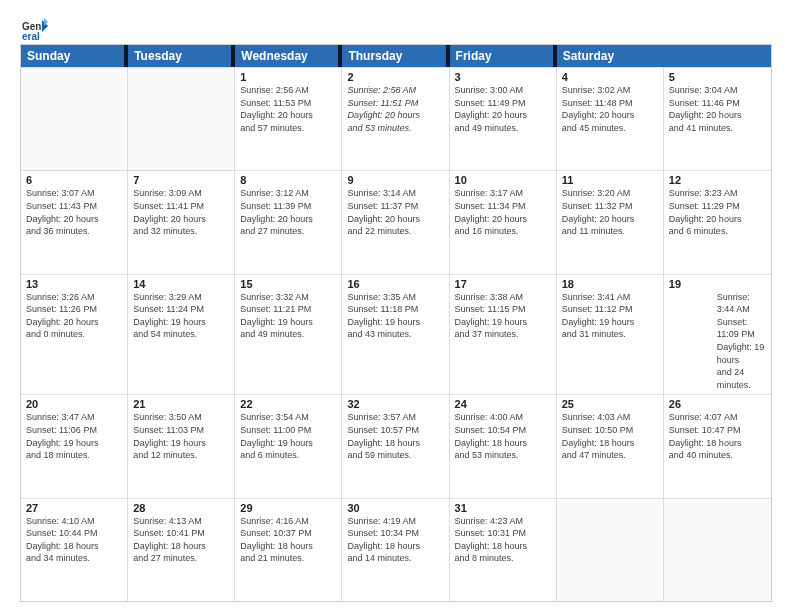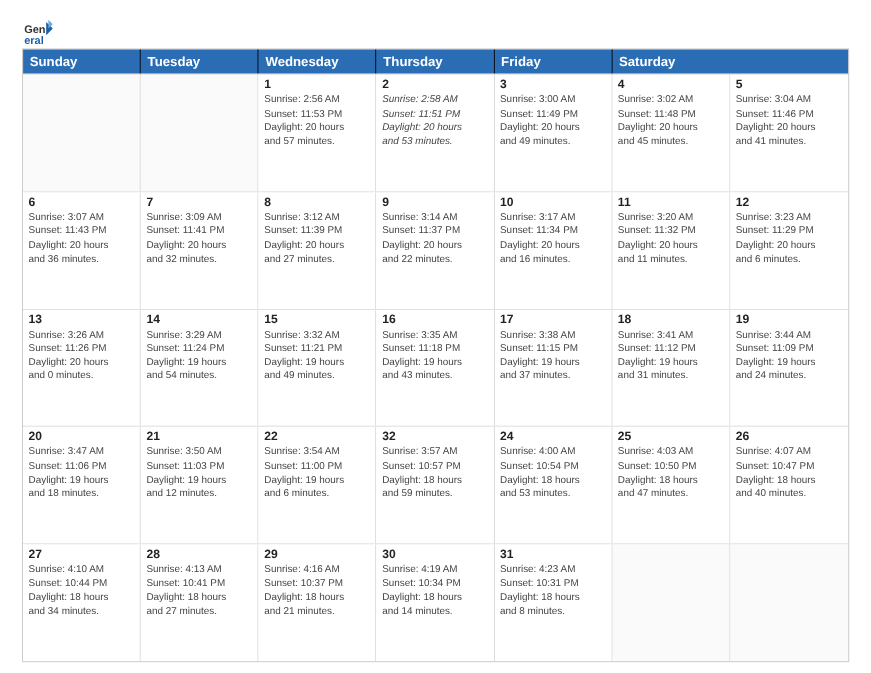--- a/index.html
+++ b/index.html
@@ -68,21 +68,21 @@
     .cal-header {
       display: grid;
       grid-template-columns: repeat(7, 1fr);
       background: #2a6db5;
     }
     .cal-header-cell {
       color: #fff;
       font-size: 12px;
       font-weight: bold;
       padding: 4px 6px;
-      border-right: 1px solid #0f172a;
+      border-right: 4px solid #0f172a;
       text-align: left;
     }
     .cal-header-cell:last-child { border-right: none; }
     .cal-body {
       flex: 1;
       display: flex;
       flex-direction: column;
     }
     .cal-row {
       display: grid;
@@ -273,21 +273,21 @@
           </div>
           <div class="cal-cell">
             <div class="day-num">18</div>
             <div class="day-info" style="white-space: pre-line;">Sunrise: 3:41 AM
 Sunset: 11:12 PM
 Daylight: 19 hours
 and 31 minutes.</div>
           </div>
           <div class="cal-cell">
             <div class="day-num">19</div>
-            <div class="day-info" style="white-space: pre-line;">Sunrise: 3:44 AM
+            <div class="day-info" style="white-space: pre-line; margin-left: 48px;">Sunrise: 3:44 AM
 Sunset: 11:09 PM
 Daylight: 19 hours
 and 24 minutes.</div>
           </div>
         </div>
         <div class="cal-row">
           <div class="cal-cell">
             <div class="day-num">20</div>
             <div class="day-info" style="white-space: pre-line;">Sunrise: 3:47 AM
 Sunset: 11:06 PM

